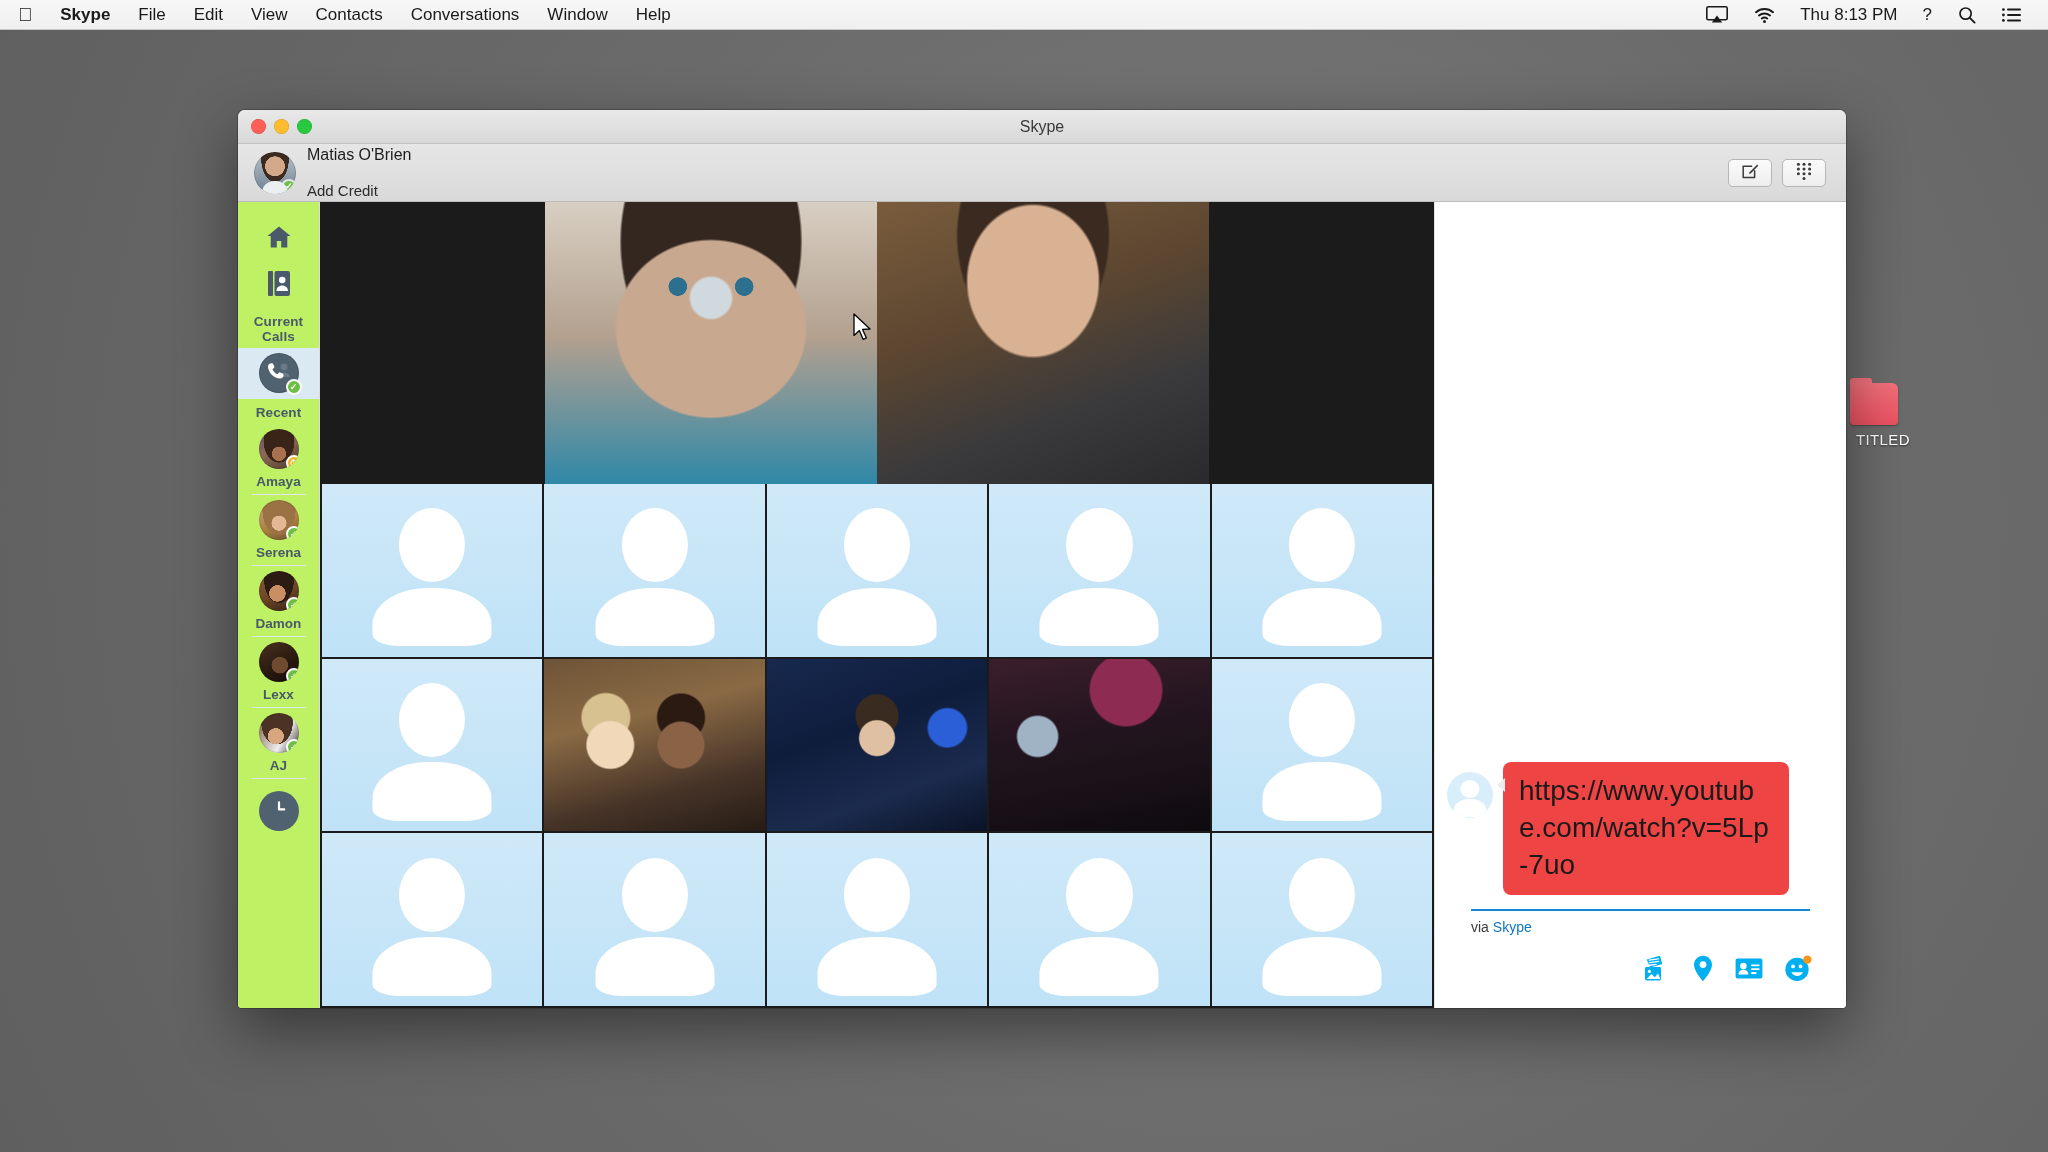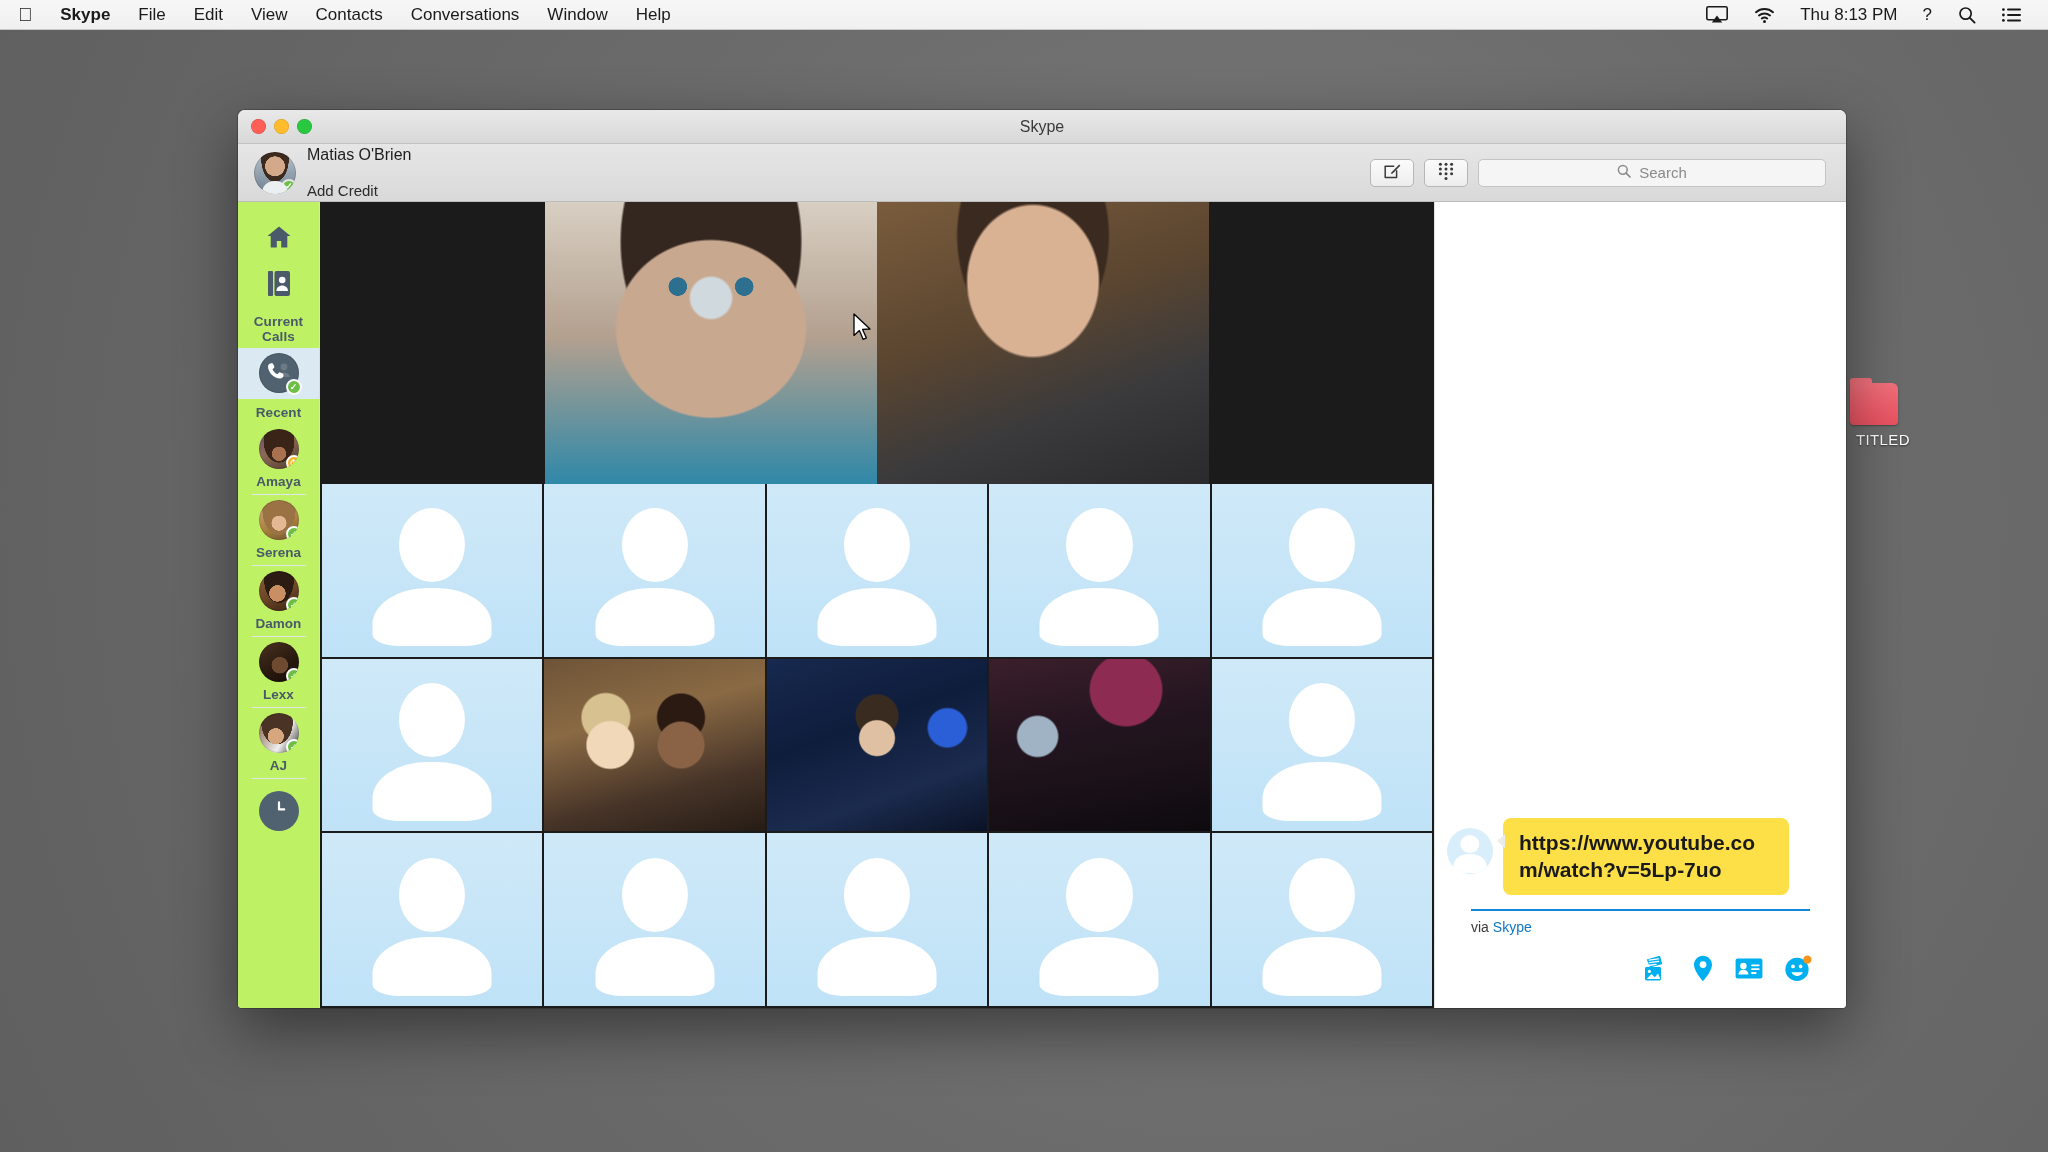--- a/index.html
+++ b/index.html
@@ -292,23 +292,23 @@
   .msg-avatar .mh {
     position:absolute; left:50%; transform:translateX(-50%);
     top:16%; width:42%; height:40%; background:#fff; border-radius:50%;
   }
   .msg-avatar .mb {
     position:absolute; left:50%; transform:translateX(-50%);
     bottom:2%; width:72%; height:40%; background:#fff;
     border-radius:46% 46% 20% 20%/66% 66% 18% 18%;
   }
   .bubble {
-    background:#fde047; border-radius:8px; padding:11px 16px;
-    font-size:21px; line-height:1.32; color:#1a1a1a;
-    max-width:286px; word-break:break-all; position:relative;font-weight:bold;
+    background:#ef4444; border-radius:8px; padding:11px 16px;
+    font-size:28px; line-height:1.32; color:#1a1a1a;
+    max-width:286px; word-break:break-all; position:relative;
   }
   .bubble:before {
     content:""; position:absolute; left:-6px; top:16px;
     width:0; height:0;
     border-top:7px solid transparent; border-bottom:7px solid transparent;
     border-right:8px solid #ececec;
   }
   #compose-divider { height:2px; background:#1488d8; margin:0 18px; }
   #via-row { padding:8px 18px 0; font-size:14px; color:#3a3a3a; }
   #via-row .skype-link { color:#0f76c6; }
@@ -428,29 +428,20 @@
                 <circle cx="8" cy="7" r="1.5"></circle>
                 <circle cx="13.6" cy="7" r="1.5"></circle>
               <circle cx="2.4" cy="11.8" r="1.5"></circle>
                 <circle cx="8" cy="11.8" r="1.5"></circle>
                 <circle cx="13.6" cy="11.8" r="1.5"></circle>
               <circle cx="8" cy="16.4" r="1.5"></circle>
             </g>
           </svg>
         </span>
       </div>
-      <div id="search-field">
-        <span>
-          <svg width="14" height="14" viewBox="0 0 14 14">
-            <circle cx="5.8" cy="5.8" r="4.4" fill="none" stroke="#8a8a8a" stroke-width="1.5"></circle>
-            <line x1="9.1" y1="9.1" x2="13" y2="13" stroke="#8a8a8a" stroke-width="1.7" stroke-linecap="round"></line>
-          </svg>
-        </span>
-        <span class="sph">Search</span>
-      </div>
     </div>
   </div>
 
   <div id="win-body">
 
     <div id="sidebar">
       <div class="side-icon">
         <span>
           <svg width="26" height="24" viewBox="0 0 26 24">
             <path d="M13 1.5 1.5 11h3.2v11.5h6.1v-6.6h4.4v6.6h6.1V11h3.2z" fill="#4a5a6a"></path>

